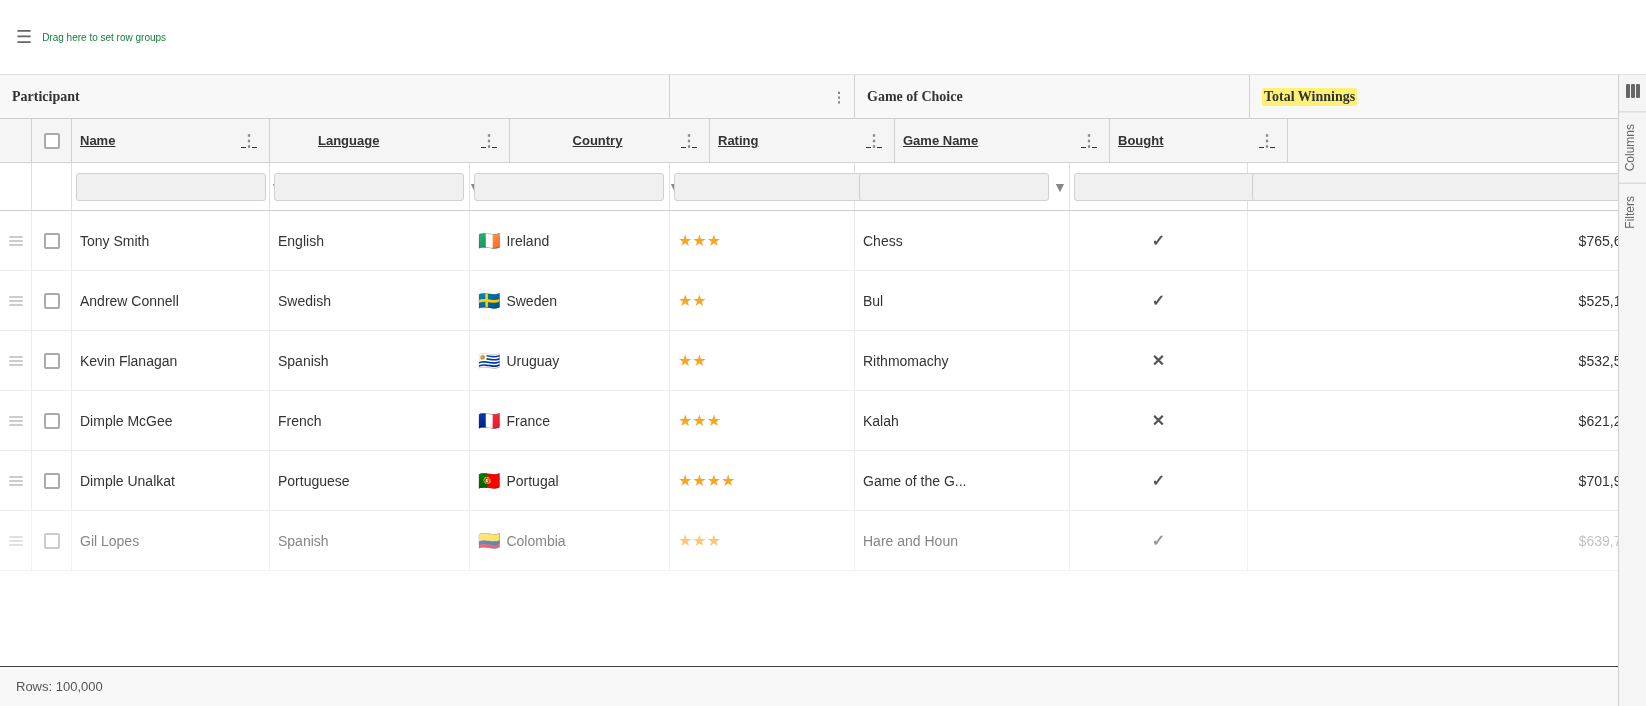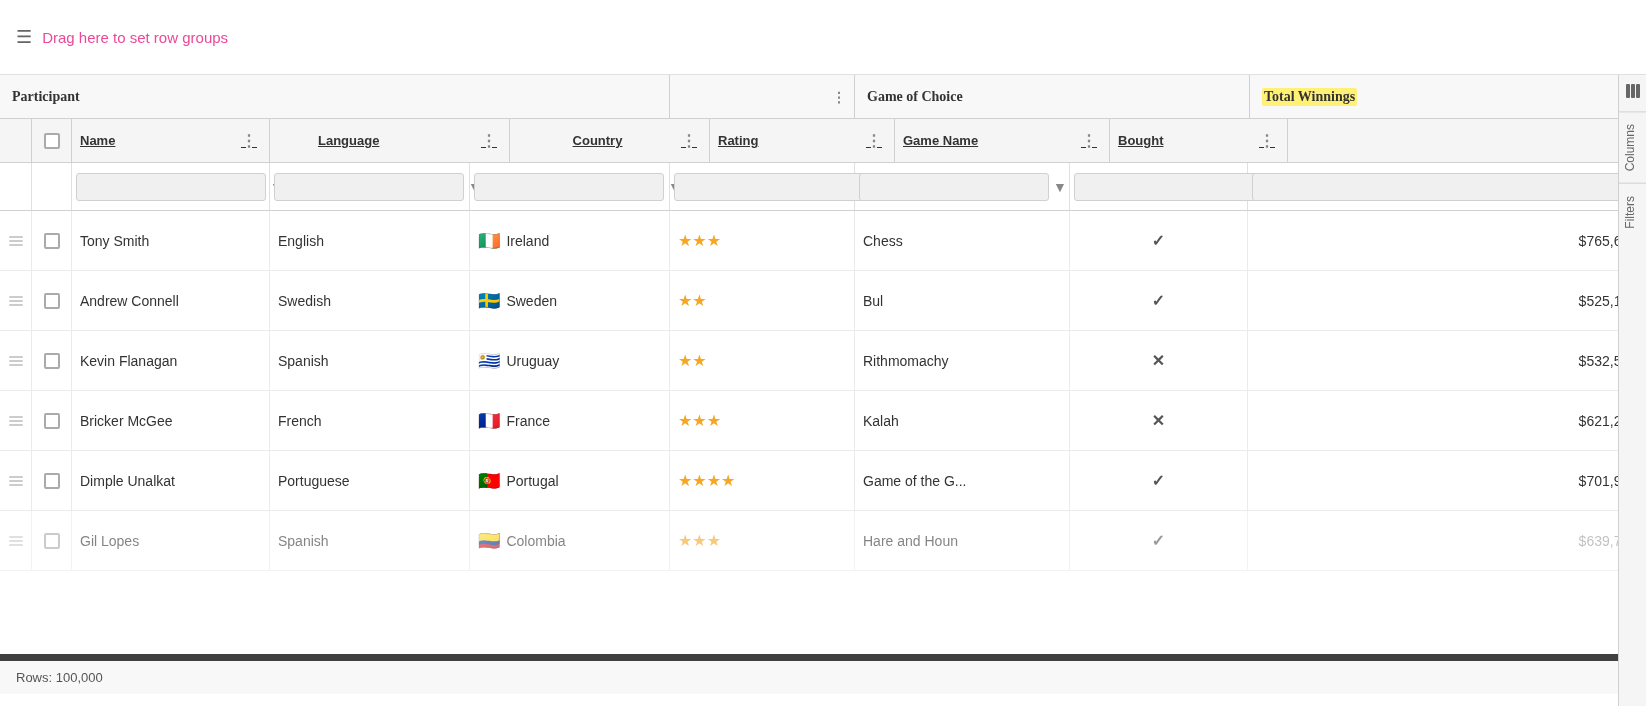--- a/index.html
+++ b/index.html
@@ -21,22 +21,22 @@
       padding: 0 16px;
       border-bottom: 1px solid #e0e0e0;
       background: #fff;
     }
     .drag-bar-icon {
       margin-right: 10px;
       color: #666;
       font-size: 18px;
     }
     .drag-bar-text {
-      color: #ec4899;
-      font-size: 15px;
+      color: #15803d;
+      font-size: 10px;
     }
 
     
     .grid-wrapper {
       display: flex;
       flex-direction: column;
       height: calc(706px - 75px);
       position: relative;
     }
 
@@ -282,26 +282,26 @@
     }
     .cross-icon {
       color: #555;
       font-size: 16px;
       font-weight: bold;
     }
 
     
     .status-bar {
       position: absolute;
-      bottom: 12px;
+      bottom: 0;
       left: 0;
       right: 0;
       height: 40px;
       background: #f8f8f8;
-      border-top: 7px solid #404040;
+      border-top: 1px solid #404040;
       display: flex;
       align-items: center;
       padding: 0 16px;
       font-size: 13px;
       color: #555;
     }
 
     
     .right-panel {
       position: absolute;
@@ -577,21 +577,21 @@
             <span></span>
             <span></span>
       </div>
     </div>
 
     <div class="data-cell data-cell-checkbox">
       <div class="checkbox"></div>
     </div>
 
     <div class="data-cell data-cell-name">
-      <span>Bricker McGee</span>
+      <span>Dimple McGee</span>
     </div>
 
     <div class="data-cell data-cell-language">
       <span>French</span>
     </div>
 
     <div class="data-cell data-cell-country">
       <span class="flag">🇫🇷</span>
       <span>France</span>
     </div>

